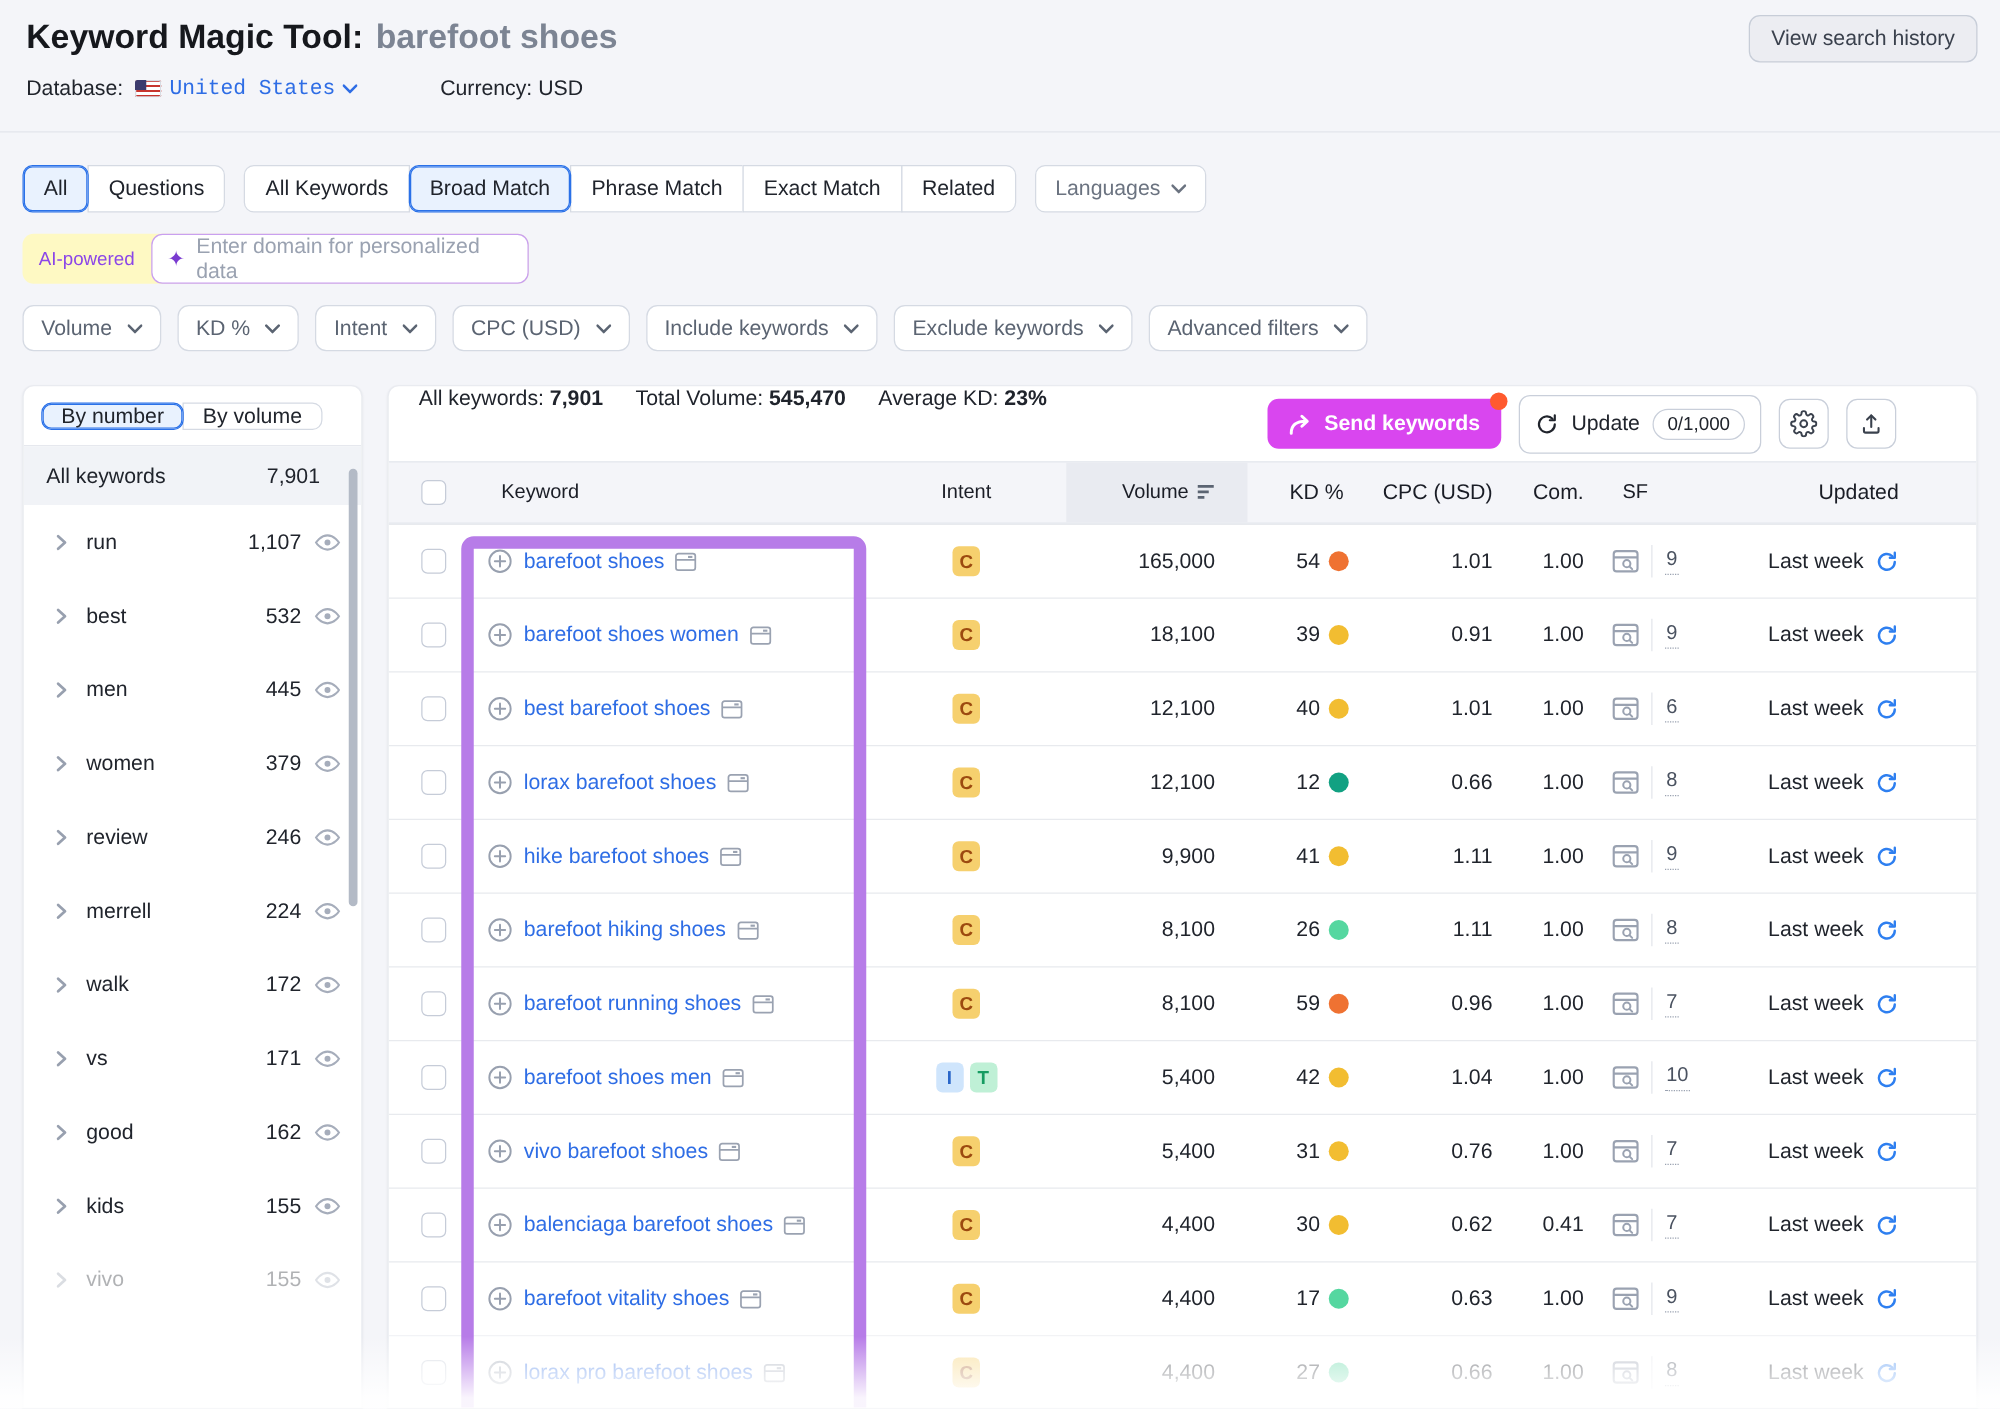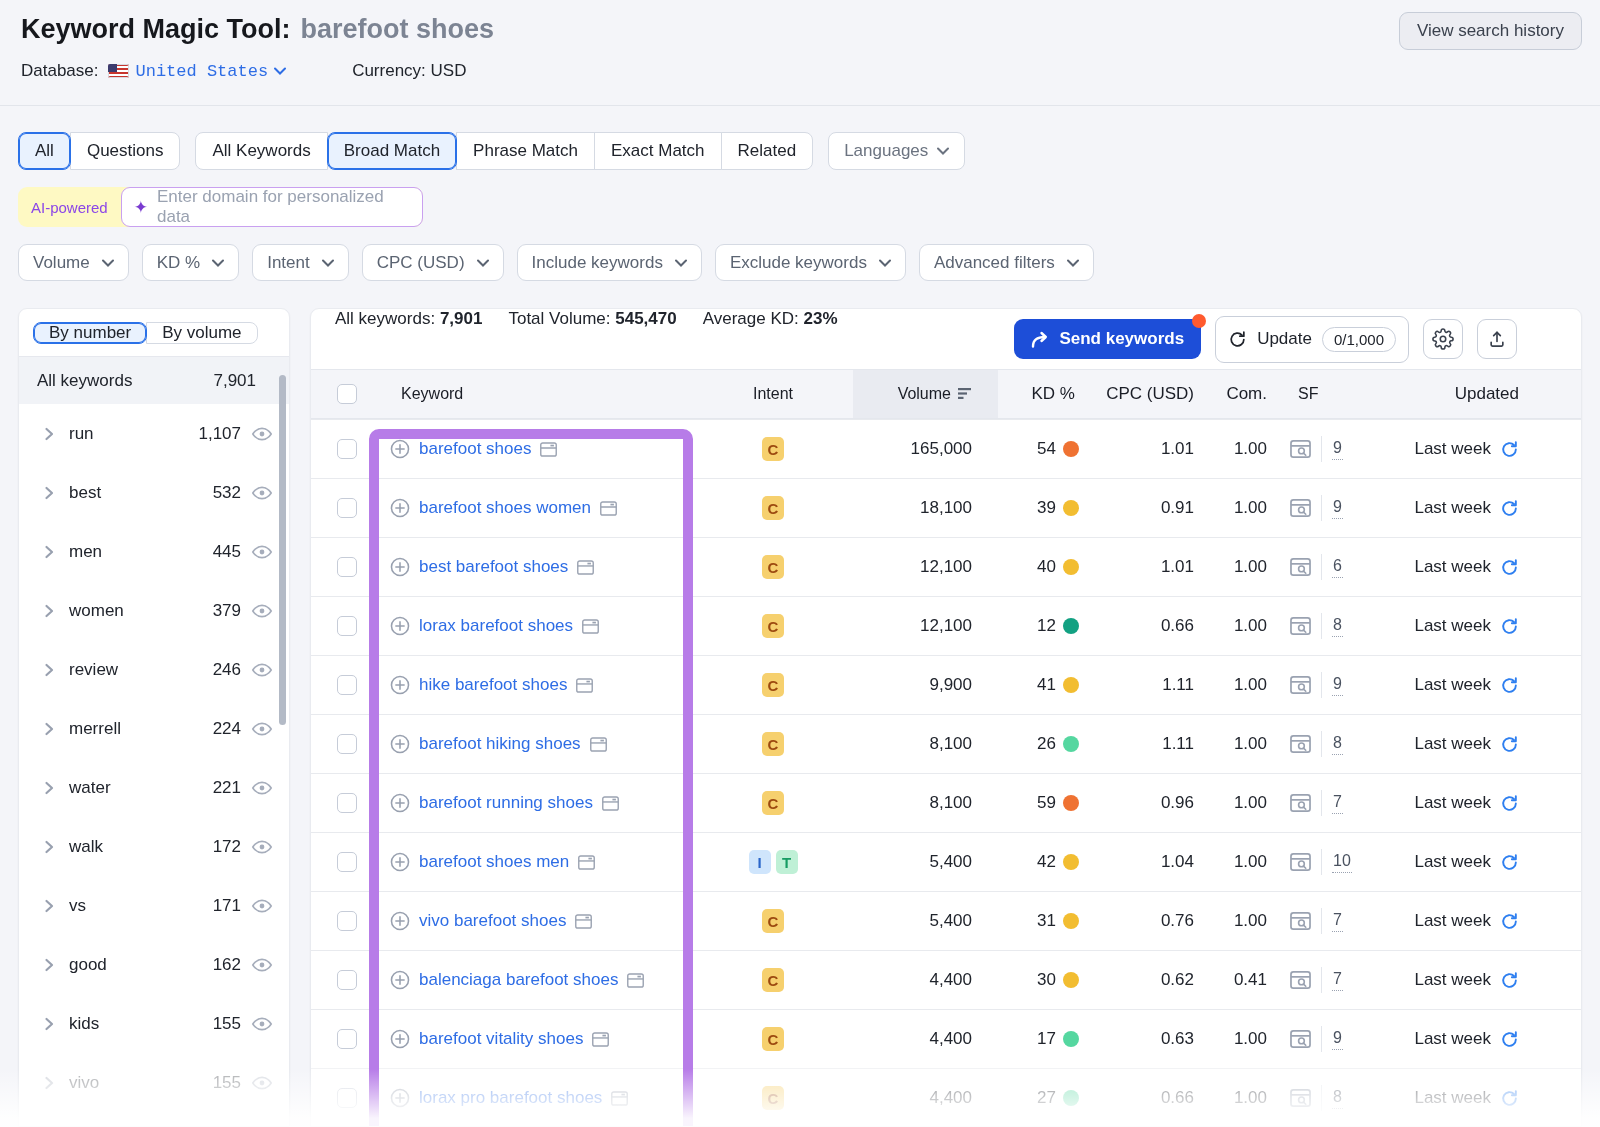--- a/index.html
+++ b/index.html
@@ -77,21 +77,21 @@
   .side-item .eye { width:22px; height:22px; flex:none; }
   .side-item.faded { opacity:.35; }
   .side-scrollbar { position:absolute; right:3px; top:66px; width:7px; height:350px;
     background:#b3bac6; border-radius:4px; }
 
   
   .stats-bar { height:60px; display:flex; padding:0 14px 0 24px; }
   .stat { font-size:17px; margin-right:26px; }
   .stat b { font-weight:700; }
   .stats-right { margin-left:auto; display:flex; align-items:center; gap:14px; padding-right:50px; }
-  .send-btn { position:relative; height:40px; background:#1d4ed8; color:#fff; border:none; border-radius:9px;
+  .send-btn { position:relative; height:40px; background:#d946ef; color:#fff; border:none; border-radius:9px;
     display:flex; align-items:center; gap:9px; padding:0 17px; font-size:17px; font-weight:700; cursor:pointer; }
   .send-dot { position:absolute; top:-5px; right:-5px; width:14px; height:14px; border-radius:50%; background:#ff5a2e; }
   .update-btn { height:47px; border:1px solid #c9cfda; border-radius:9px; background:#fff; display:flex;
     align-items:center; gap:10px; padding:0 12px; font-size:17px; color:#20242c; cursor:pointer; }
   .quota-pill { border:1px solid #c9cfda; border-radius:999px; padding:3px 11px; font-size:15px; }
   .icon-btn { width:40px; height:40px; border:1px solid #c9cfda; border-radius:9px; background:#fff;
     display:flex; align-items:center; justify-content:center; cursor:pointer; }
 
   
   .tbl { position:relative; }
@@ -299,31 +299,20 @@
           <span class="cnt">224</span>
           <svg class="eye" viewBox="0 0 24 24">
             <path d="M2 12s3.8-6.2 10-6.2S22 12 22 12s-3.8 6.2-10 6.2S2 12 2 12z" fill="none" stroke="#a6adbb" stroke-width="1.8"></path>
             <circle cx="12" cy="12" r="2.6" fill="#a6adbb"></circle>
           </svg>
         </div>
         <div class="side-item">
           <svg class="chr" viewBox="0 0 16 16">
             <path d="M5.5 3 11 8l-5.5 5" fill="none" stroke="#98a0af" stroke-width="2.2" stroke-linecap="round" stroke-linejoin="round"></path>
           </svg>
-          <span>water</span>
-          <span class="cnt">221</span>
-          <svg class="eye" viewBox="0 0 24 24">
-            <path d="M2 12s3.8-6.2 10-6.2S22 12 22 12s-3.8 6.2-10 6.2S2 12 2 12z" fill="none" stroke="#a6adbb" stroke-width="1.8"></path>
-            <circle cx="12" cy="12" r="2.6" fill="#a6adbb"></circle>
-          </svg>
-        </div>
-        <div class="side-item">
-          <svg class="chr" viewBox="0 0 16 16">
-            <path d="M5.5 3 11 8l-5.5 5" fill="none" stroke="#98a0af" stroke-width="2.2" stroke-linecap="round" stroke-linejoin="round"></path>
-          </svg>
           <span>walk</span>
           <span class="cnt">172</span>
           <svg class="eye" viewBox="0 0 24 24">
             <path d="M2 12s3.8-6.2 10-6.2S22 12 22 12s-3.8 6.2-10 6.2S2 12 2 12z" fill="none" stroke="#a6adbb" stroke-width="1.8"></path>
             <circle cx="12" cy="12" r="2.6" fill="#a6adbb"></circle>
           </svg>
         </div>
         <div class="side-item">
           <svg class="chr" viewBox="0 0 16 16">
             <path d="M5.5 3 11 8l-5.5 5" fill="none" stroke="#98a0af" stroke-width="2.2" stroke-linecap="round" stroke-linejoin="round"></path>

